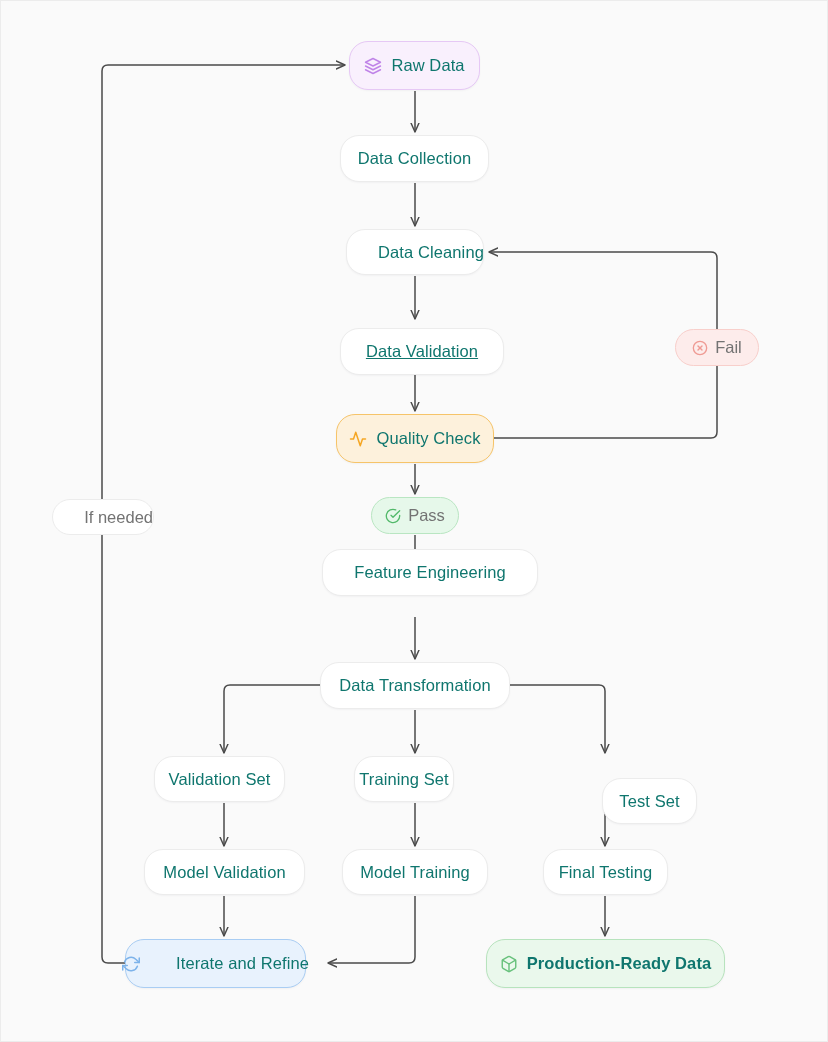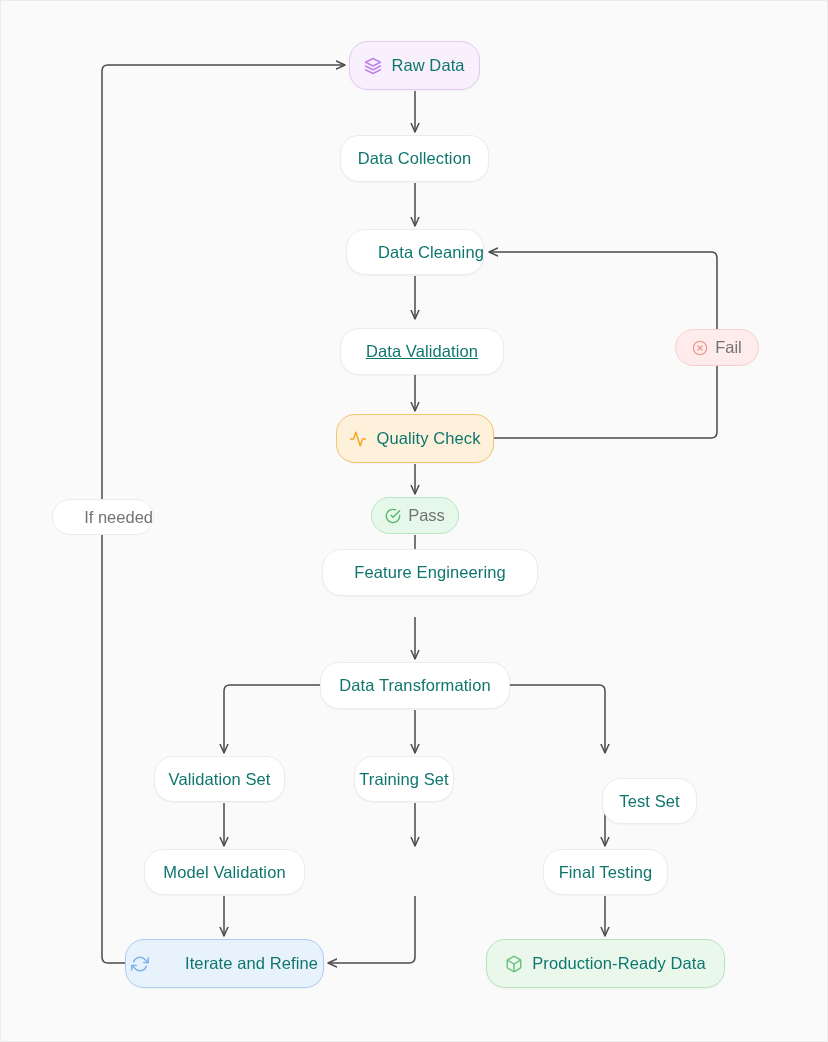--- a/index.html
+++ b/index.html
@@ -58,20 +58,21 @@
     background: #fdf1dc;
     border-color: #f6c469;
   }
   .node.accent-blue {
     background: #e8f2fd;
     border-color: #a9cdf3;
   }
   .node.accent-green {
     background: #eaf8ec;
     border-color: #b7e3bd;
+    font-weight: bold;
   }
   .pill {
     position: absolute;
     box-sizing: border-box;
     display: flex;
     align-items: center;
     justify-content: center;
     gap: 7px;
     border-radius: 999px;
     font-size: 16.5px;
@@ -179,26 +180,29 @@
   </div>
 
   <div class="node" style="left:557px; top:777px; width:95px; height:46px;margin-left:44px;">
     <span class="label">Test Set</span>
   </div>
 
   <div class="node" style="left:143px; top:848px; width:161px; height:46px;">
     <span class="label">Model Validation</span>
   </div>
 
+  <div class="node" style="left:341px; top:848px; width:146px; height:46px;">
+    <span class="label">Model Training</span>
+  </div>
 
   <div class="node" style="left:542px; top:848px; width:125px; height:46px;">
     <span class="label">Final Testing</span>
   </div>
 
-  <div class="node accent-blue" style="left:124px; top:938px; width:199px; height:49px;gap:36px;">
+  <div class="node accent-blue" style="left:124px; top:938px; width:181px; height:49px;gap:36px;">
     <span class="ic">
       <svg width="18" height="18" viewBox="0 0 24 24" fill="none" stroke="#7db3ea" stroke-width="2" stroke-linecap="round" stroke-linejoin="round">
         <polyline points="23 4 23 10 17 10"></polyline>
         <polyline points="1 20 1 14 7 14"></polyline>
         <path d="M3.51 9a9 9 0 0 1 14.85-3.36L23 10M1 14l4.64 4.36A9 9 0 0 0 20.49 15"></path>
       </svg>
     </span>
     <span class="label">Iterate and Refine</span>
   </div>
 

